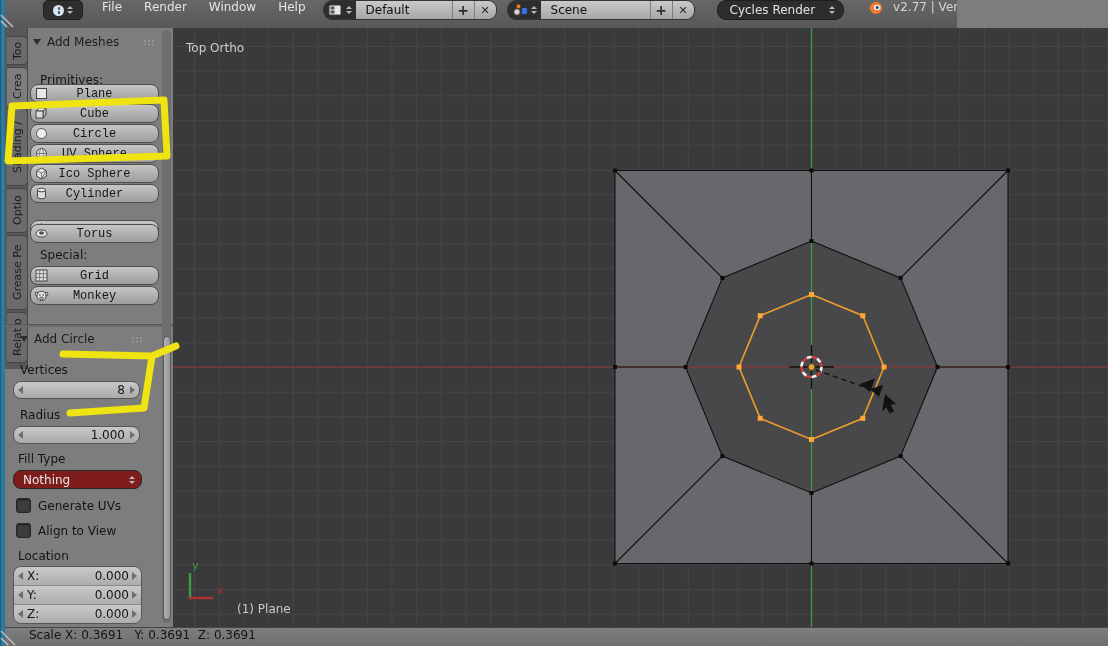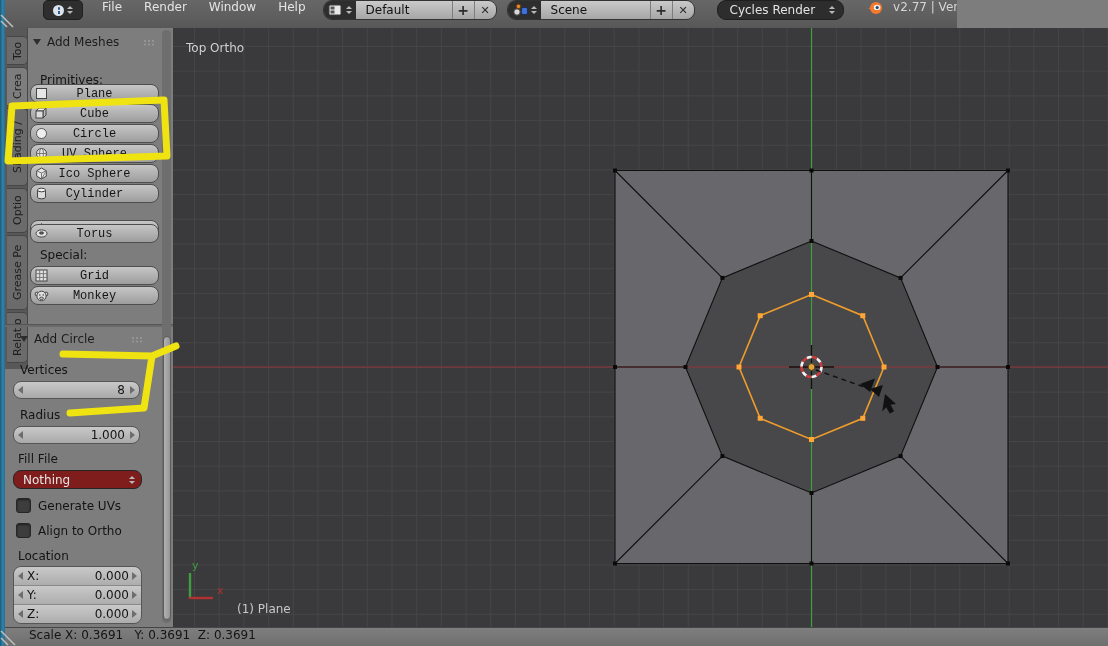--- a/index.html
+++ b/index.html
@@ -282,34 +282,34 @@
       <span class="arr-r"></span>
     </div>
 
     <span class="shelf-label" style="left:15px;top:380px">Radius</span>
     <div class="num-slider" style="top:398px">
       <span class="arr-l"></span>
       <span class="slider-val">1.000</span>
       <span class="arr-r"></span>
     </div>
 
-    <span class="shelf-label" style="left:13px;top:424px">Fill File</span>
+    <span class="shelf-label" style="left:13px;top:424px">Fill Type</span>
     <div class="dropdown" style="top:442px">
       <span class="dd-label">Nothing</span>
       <span class="updown">
           <i class="up"></i>
           <i class="dn"></i>
         </span>
     </div>
 
     <div class="checkbox" style="left:11px;top:470px"></div>
     <span class="shelf-label" style="left:33px;top:471px">Generate UVs</span>
 
     <div class="checkbox" style="left:11px;top:495px"></div>
-    <span class="shelf-label" style="left:33px;top:496px">Align to Ortho</span>
+    <span class="shelf-label" style="left:33px;top:496px">Align to View</span>
 
     <span class="shelf-label" style="left:13px;top:521px">Location</span>
     <div class="field-group" style="top:538px">
       <div class="field-row">
         <span class="arr-l"></span>
         <span class="axis">X:</span>
         <span class="slider-val">0.000</span>
         <span class="arr-r"></span>
       </div>
       <div class="field-row">

